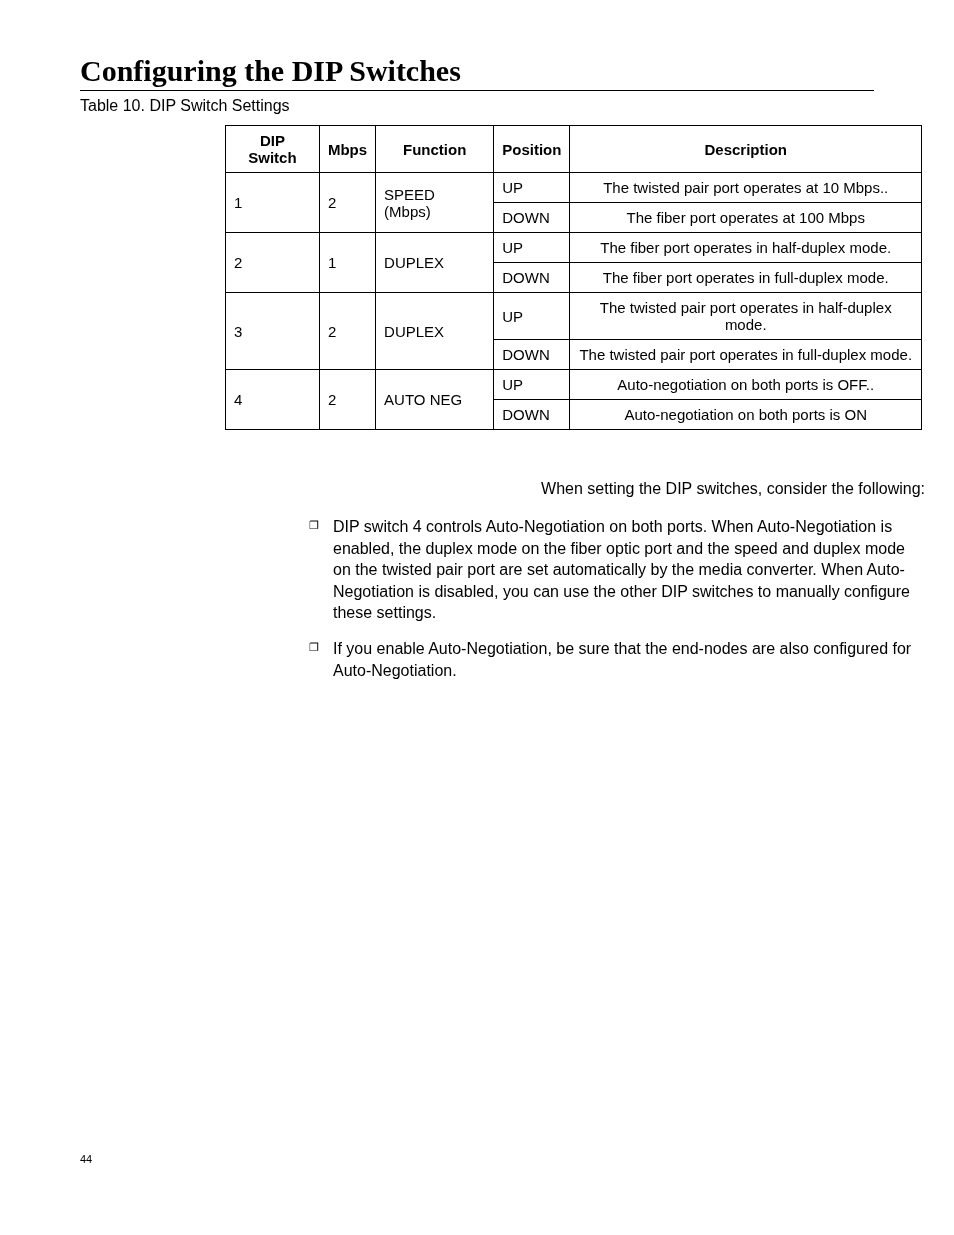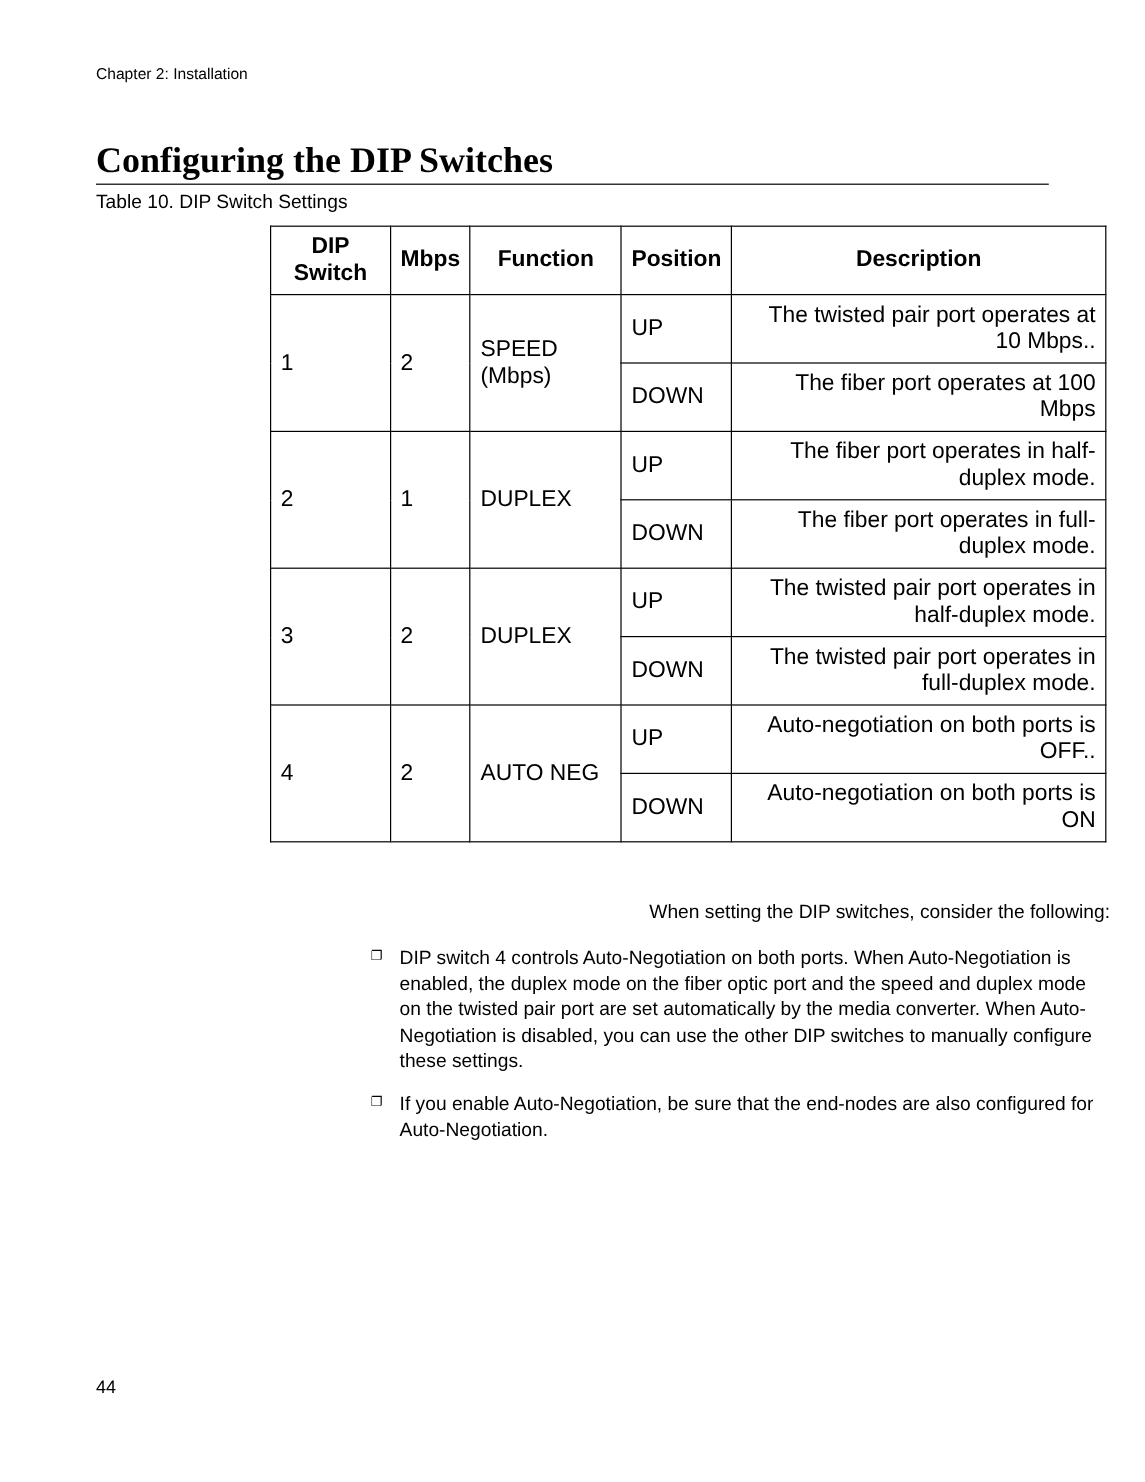--- a/index.html
+++ b/index.html
@@ -37,34 +37,34 @@
     margin: 40px 0 30px 200px;
   }
   .table-caption {
     font-size: 16px;
     margin: 0 0 10px 0;
   }
   table.dip {
     border-collapse: collapse;
     margin-left: 145px;
     width: 697px;
-    font-size: 19px;
+    font-size: 15px;
   }
   table.dip th, table.dip td {
     border: 1.5px solid #000;
     padding: 6px 8px;
     vertical-align: middle;
   }
   table.dip th {
     font-weight: bold;
     text-align: center;
     background: #fff;
   }
   table.dip td.c { text-align: left; }
-  table.dip td.desc { text-align: right; }
+  table.dip td.desc { text-align: center; }
   .after-table {
     margin-left: 225px;
     margin-top: 50px;
     font-size: 16px;
     width: 620px;
   }
   .after-para { margin: 0 0 18px 0; text-align: right; }
   ul.notes {
     list-style: none;
     padding: 0;
@@ -80,29 +80,28 @@
     content: "❐";
     position: absolute;
     left: 0;
     top: 2px;
     font-size: 11px;
   }
   .page-number {
     position: absolute;
     left: 80px;
     bottom: 70px;
-    font-size: 15px;
+    font-size: 11px;
   }
 </style>
 </head>
 <body>
 
 <div class="page">
 
-  <div class="chapter-header">Chapter 2: Installation</div>
 
   <h1 class="section-title">Configuring the DIP Switches</h1>
 
 
   <div class="table-caption">Table 10. DIP Switch Settings</div>
 
   <table class="dip">
     <thead>
       <tr>
         <th>DIP Switch</th>

